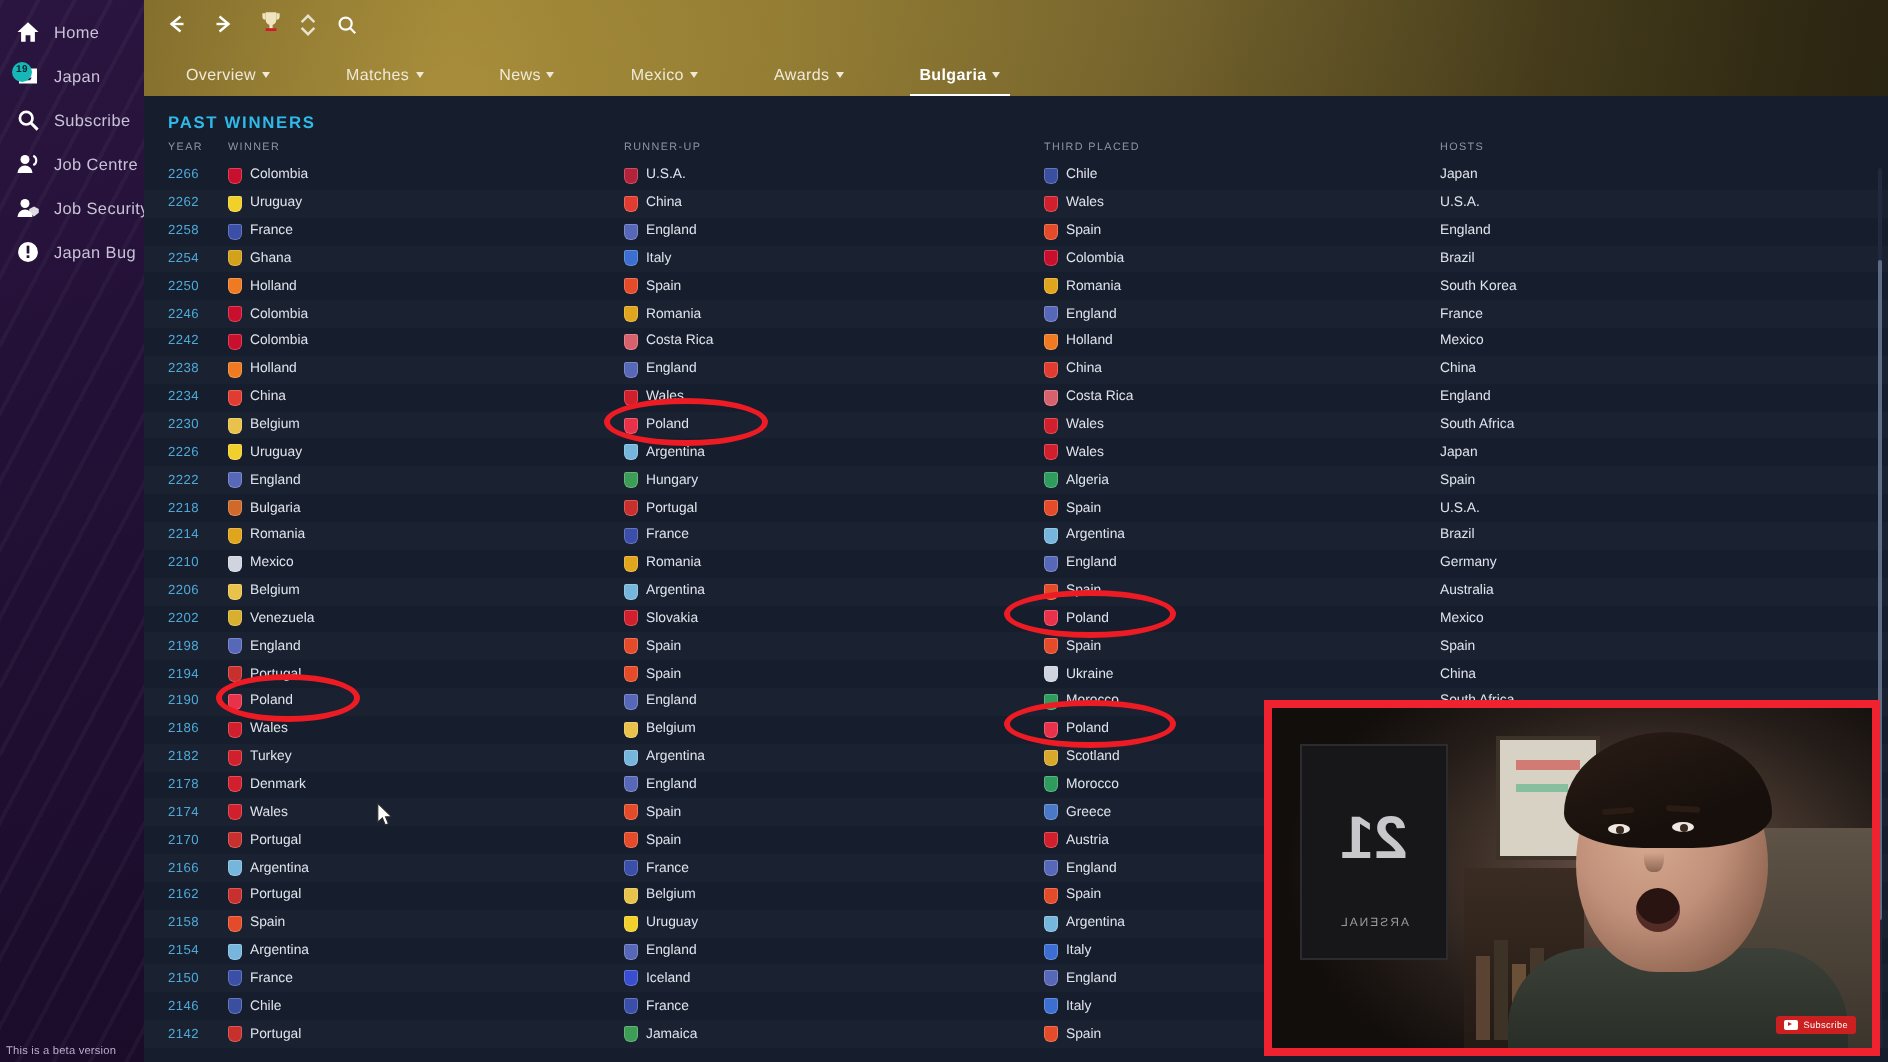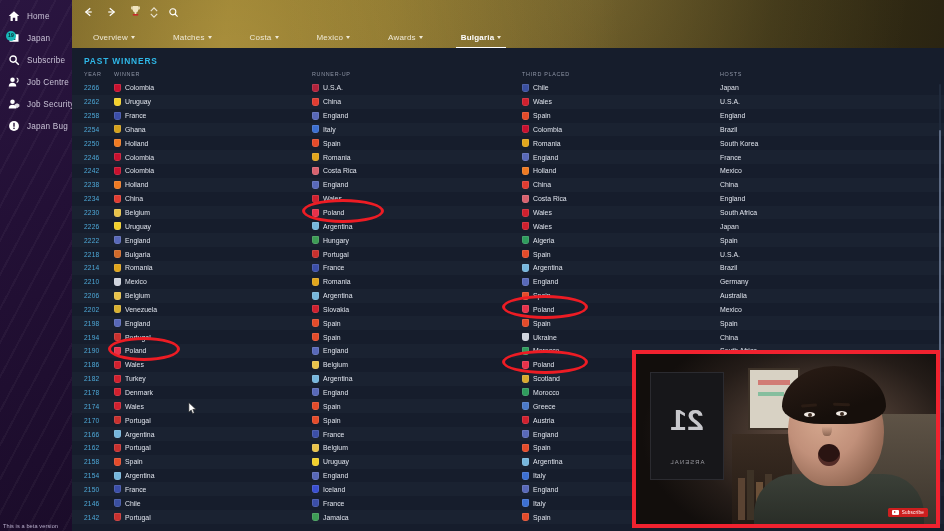--- a/index.html
+++ b/index.html
@@ -289,21 +289,21 @@
       <div class="tabs" id="tabs">
           <div class="tab">
             <span>Overview</span>
             <span class="car"></span>
           </div>
           <div class="tab">
             <span>Matches</span>
             <span class="car"></span>
           </div>
           <div class="tab">
-            <span>Costa</span>
+            <span>News</span>
             <span class="car"></span>
           </div>
           <div class="tab">
             <span>Mexico</span>
             <span class="car"></span>
           </div>
           <div class="tab">
             <span>Awards</span>
             <span class="car"></span>
           </div>

